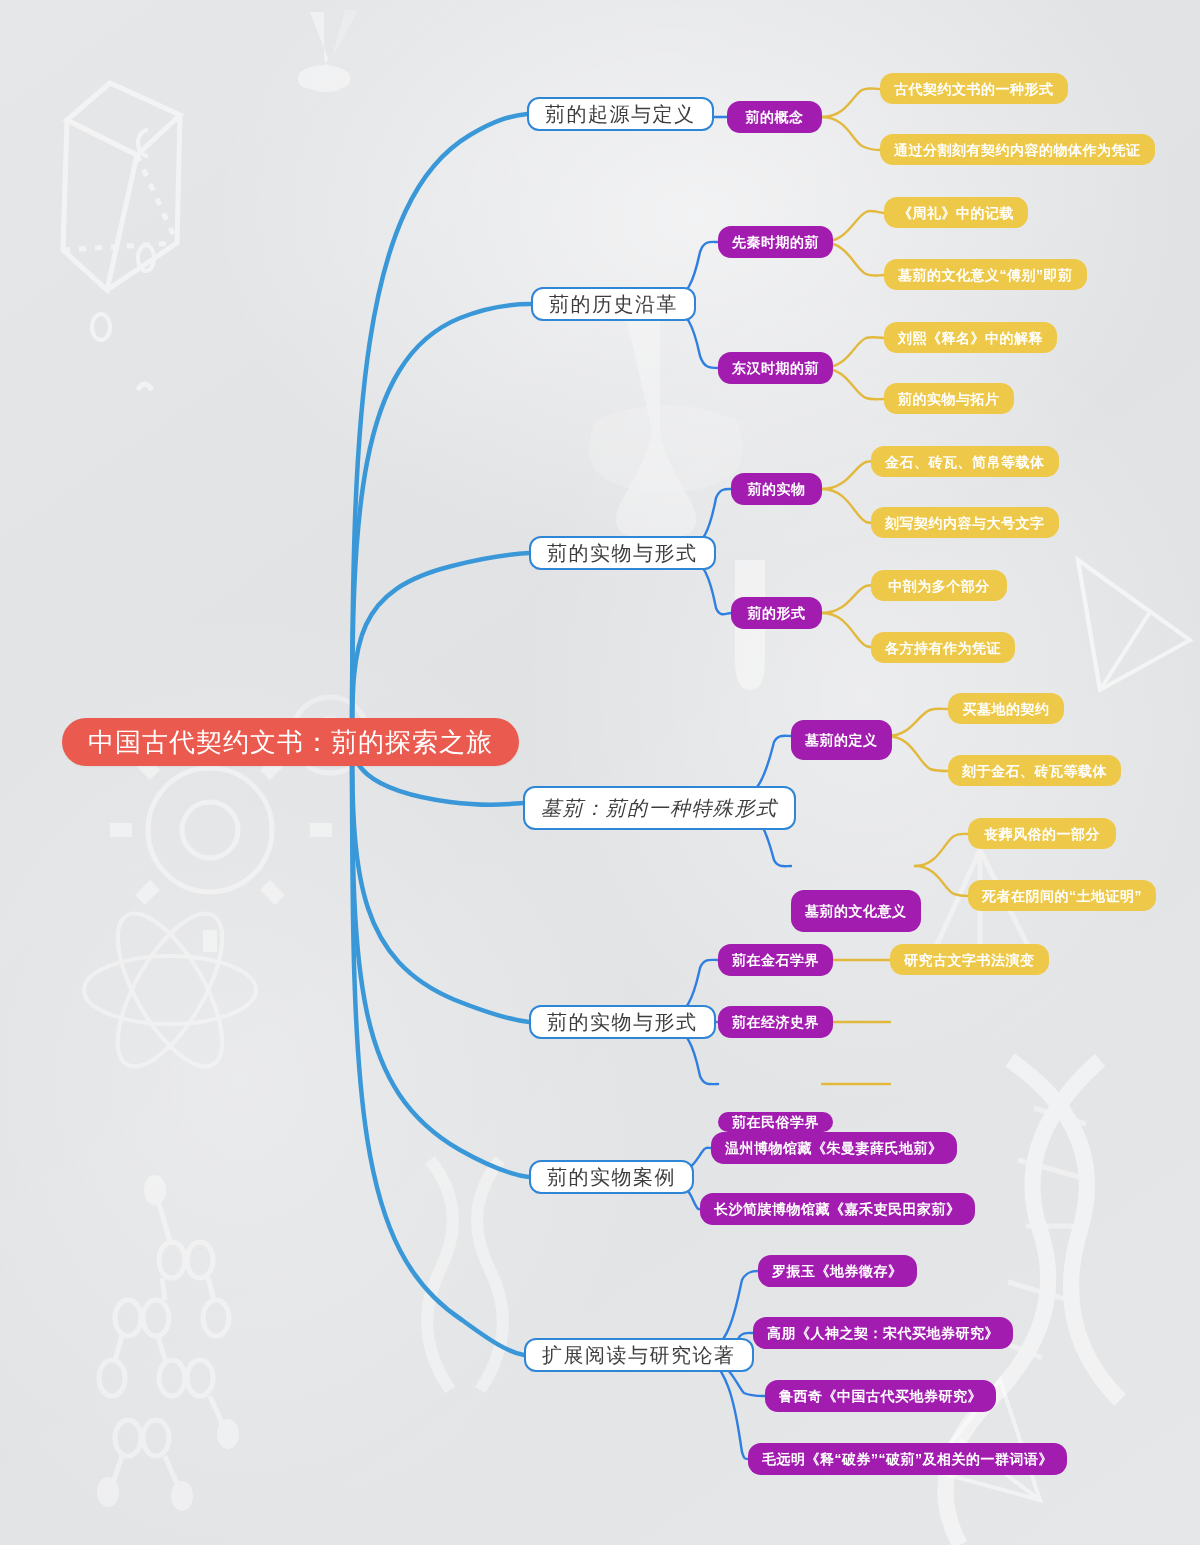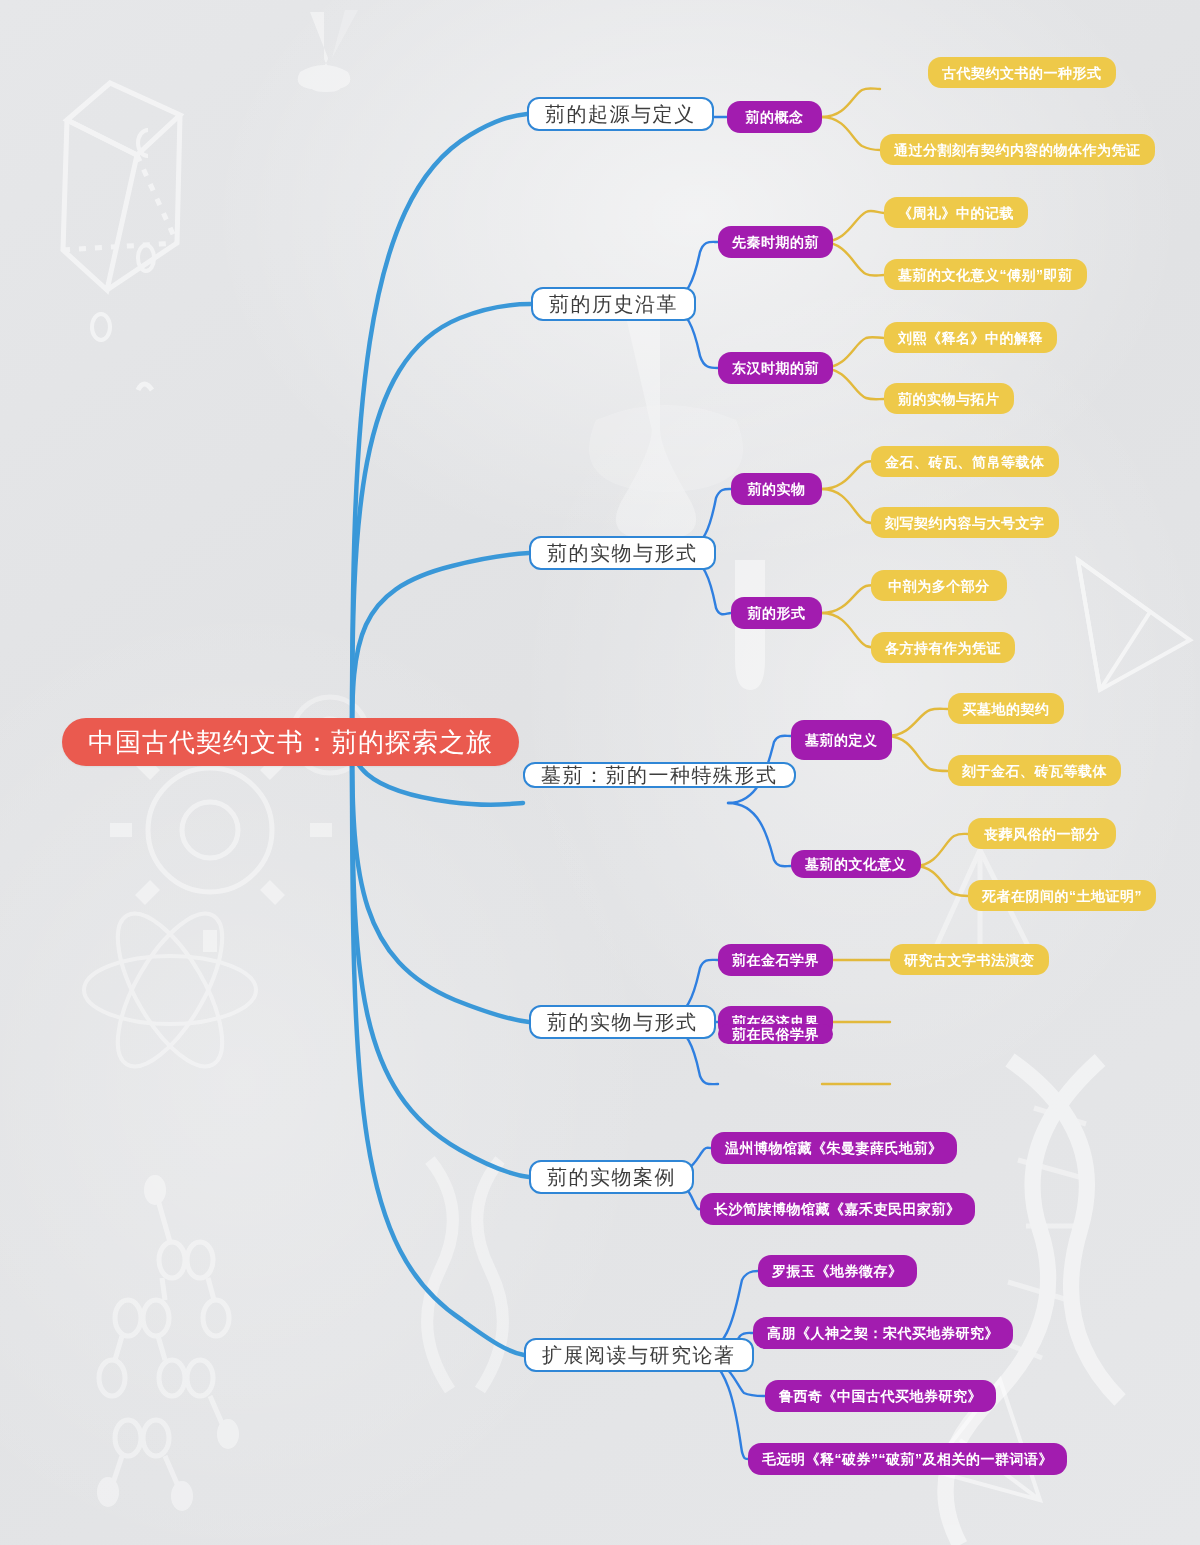--- a/index.html
+++ b/index.html
@@ -270,36 +270,36 @@
 <div id="node-layer">
     <div class="node root" style="left: 62px; top: 718px; min-width: 412px; height: 48px;">中国古代契约文书：莂的探索之旅</div>
     <div class="node branch" style="left: 527px; top: 97px; min-width: 148px; height: 34px;">莂的起源与定义</div>
     <div class="node sub" style="left: 727px; top: 101px; min-width: 95px; height: 32px;">莂的概念</div>
     <div class="node branch" style="left: 531px; top: 287px; min-width: 130px; height: 34px;">莂的历史沿革</div>
     <div class="node sub" style="left: 718px; top: 226px; min-width: 104px; height: 32px;">先秦时期的莂</div>
     <div class="node sub" style="left: 718px; top: 352px; min-width: 104px; height: 32px;">东汉时期的莂</div>
     <div class="node branch" style="left: 529px; top: 536px; min-width: 148px; height: 34px;">莂的实物与形式</div>
     <div class="node sub" style="left: 731px; top: 473px; min-width: 91px; height: 32px;">莂的实物</div>
     <div class="node sub" style="left: 731px; top: 597px; min-width: 91px; height: 32px;">莂的形式</div>
-    <div class="node branch" style="left: 523px; top: 762px; min-width: 205px; height: 26px;">墓莂：莂的一种特殊形式</div>
+    <div class="node branch" style="left: 523px; top: 786px; min-width: 205px; height: 44px; font-style: italic;">墓莂：莂的一种特殊形式</div>
     <div class="node sub" style="left: 791px; top: 720px; min-width: 96px; height: 40px;">墓莂的定义</div>
-    <div class="node sub" style="left: 791px; top: 850px; min-width: 124px; height: 28px;">墓莂的文化意义</div>
+    <div class="node sub" style="left: 791px; top: 890px; min-width: 124px; height: 42px;">墓莂的文化意义</div>
     <div class="node branch" style="left: 529px; top: 1005px; min-width: 130px; height: 34px;">莂的实物与形式</div>
     <div class="node sub" style="left: 718px; top: 944px; min-width: 104px; height: 32px;">莂在金石学界</div>
     <div class="node sub" style="left: 718px; top: 1006px; min-width: 104px; height: 32px;">莂在经济史界</div>
-    <div class="node sub" style="left: 718px; top: 1024px; min-width: 104px; height: 20px;">莂在民俗学界</div>
+    <div class="node sub" style="left: 718px; top: 1112px; min-width: 104px; height: 20px;">莂在民俗学界</div>
     <div class="node branch" style="left: 529px; top: 1160px; min-width: 130px; height: 34px;">莂的实物案例</div>
     <div class="node sub" style="left: 711px; top: 1132px; min-width: 228px; height: 32px;">温州博物馆藏《朱曼妻薛氏地莂》</div>
     <div class="node sub" style="left: 700px; top: 1193px; min-width: 265px; height: 32px;">长沙简牍博物馆藏《嘉禾吏民田家莂》</div>
     <div class="node branch" style="left: 524px; top: 1338px; min-width: 172px; height: 34px;">扩展阅读与研究论著</div>
     <div class="node sub" style="left: 758px; top: 1255px; min-width: 149px; height: 32px;">罗振玉《地券徵存》</div>
     <div class="node sub" style="left: 753px; top: 1317px; min-width: 239px; height: 32px;">高朋《人神之契：宋代买地券研究》</div>
     <div class="node sub" style="left: 765px; top: 1380px; min-width: 212px; height: 32px;">鲁西奇《中国古代买地券研究》</div>
     <div class="node sub" style="left: 748px; top: 1443px; min-width: 290px; height: 32px;">毛远明《释“破券”“破莂”及相关的一群词语》</div>
-    <div class="node leaf" style="left: 880px; top: 57px; min-width: 169px; height: 31px; margin-left: 48px;">古代契约文书的一种形式</div>
+    <div class="node leaf" style="left: 880px; top: 73px; min-width: 169px; height: 31px;">古代契约文书的一种形式</div>
     <div class="node leaf" style="left: 880px; top: 134px; min-width: 254px; height: 31px;">通过分割刻有契约内容的物体作为凭证</div>
     <div class="node leaf" style="left: 884px; top: 197px; min-width: 135px; height: 31px;">《周礼》中的记载</div>
     <div class="node leaf" style="left: 884px; top: 259px; min-width: 178px; height: 31px;">墓莂的文化意义“傅别”即莂</div>
     <div class="node leaf" style="left: 884px; top: 322px; min-width: 161px; height: 31px;">刘熙《释名》中的解释</div>
     <div class="node leaf" style="left: 884px; top: 383px; min-width: 124px; height: 31px;">莂的实物与拓片</div>
     <div class="node leaf" style="left: 871px; top: 446px; min-width: 177px; height: 31px;">金石、砖瓦、简帛等载体</div>
     <div class="node leaf" style="left: 871px; top: 507px; min-width: 177px; height: 31px;">刻写契约内容与大号文字</div>
     <div class="node leaf" style="left: 871px; top: 570px; min-width: 136px; height: 31px;">中剖为多个部分</div>
     <div class="node leaf" style="left: 871px; top: 632px; min-width: 141px; height: 31px;">各方持有作为凭证</div>
     <div class="node leaf" style="left: 948px; top: 693px; min-width: 116px; height: 31px;">买墓地的契约</div>

